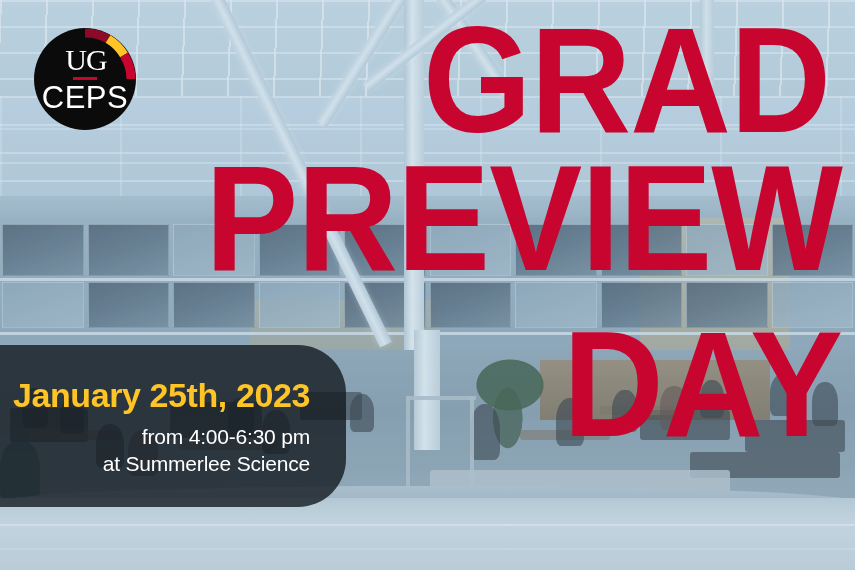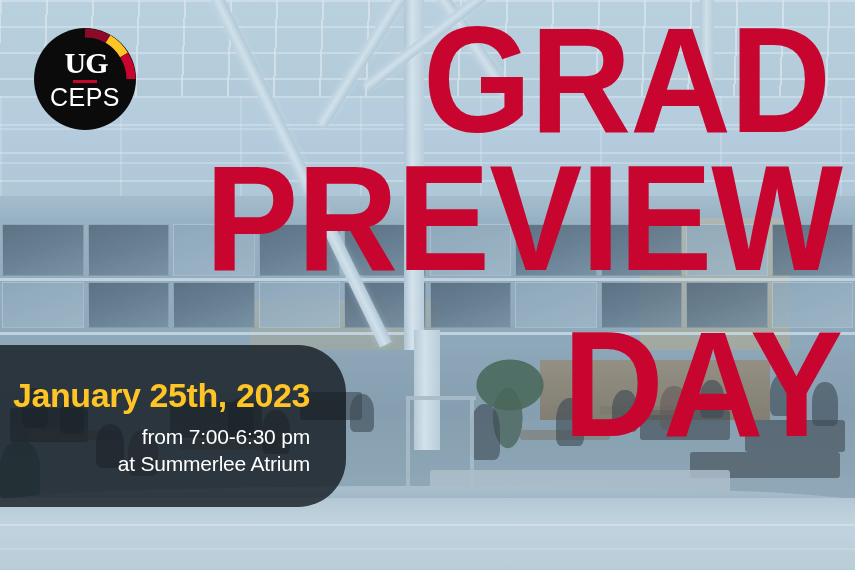--- a/index.html
+++ b/index.html
@@ -177,27 +177,27 @@
     z-index:6;
   }
   .logo svg { position:absolute; inset:0; width:102px; height:102px; }
   .logo-text {
     position:absolute; inset:0;
     display:flex; flex-direction:column; align-items:center; justify-content:center;
     color:#fff; line-height:1;
   }
   .logo-ug {
     font-family:"Liberation Serif", serif;
-    font-size:30px; font-weight:700; letter-spacing:-1px;
+    font-size:30px; font-weight:400; letter-spacing:-1px;
     margin-bottom:1px; padding-left:2px;
   }
   .logo-rule { width:24px; height:2.5px; background:#c8052e; margin:1px 0 2px 0; }
   .logo-ceps {
     font-family:"Liberation Sans", sans-serif;
-    font-size:25px; font-weight:400; letter-spacing:.5px;
+    font-size:31px; font-weight:400; letter-spacing:.5px;
   }
 
   
   .headline {
     position:absolute; right:25px; top:0; z-index:5;
     text-align:right;
     font-family:"Liberation Sans Narrow","Liberation Sans", sans-serif;
     font-weight:700;
     color:#c8052e;
     line-height:.88;
@@ -350,17 +350,17 @@
   </div>
 
   <div class="headline">
     <span class="hl-line hl-grad">GRAD</span>
     <span class="hl-line hl-prev">PREVIEW</span>
     <span class="hl-line hl-day">DAY</span>
   </div>
 
   <div class="info-panel">
     <div class="info-date">January 25th, 2023</div>
-    <div class="info-line">from 7:00-6:30 pm</div>
-    <div class="info-line">at Summerlee Atrium</div>
+    <div class="info-line">from 4:00-6:30 pm</div>
+    <div class="info-line">at Summerlee Science</div>
   </div>
 
 </div>
 
 </body></html>

